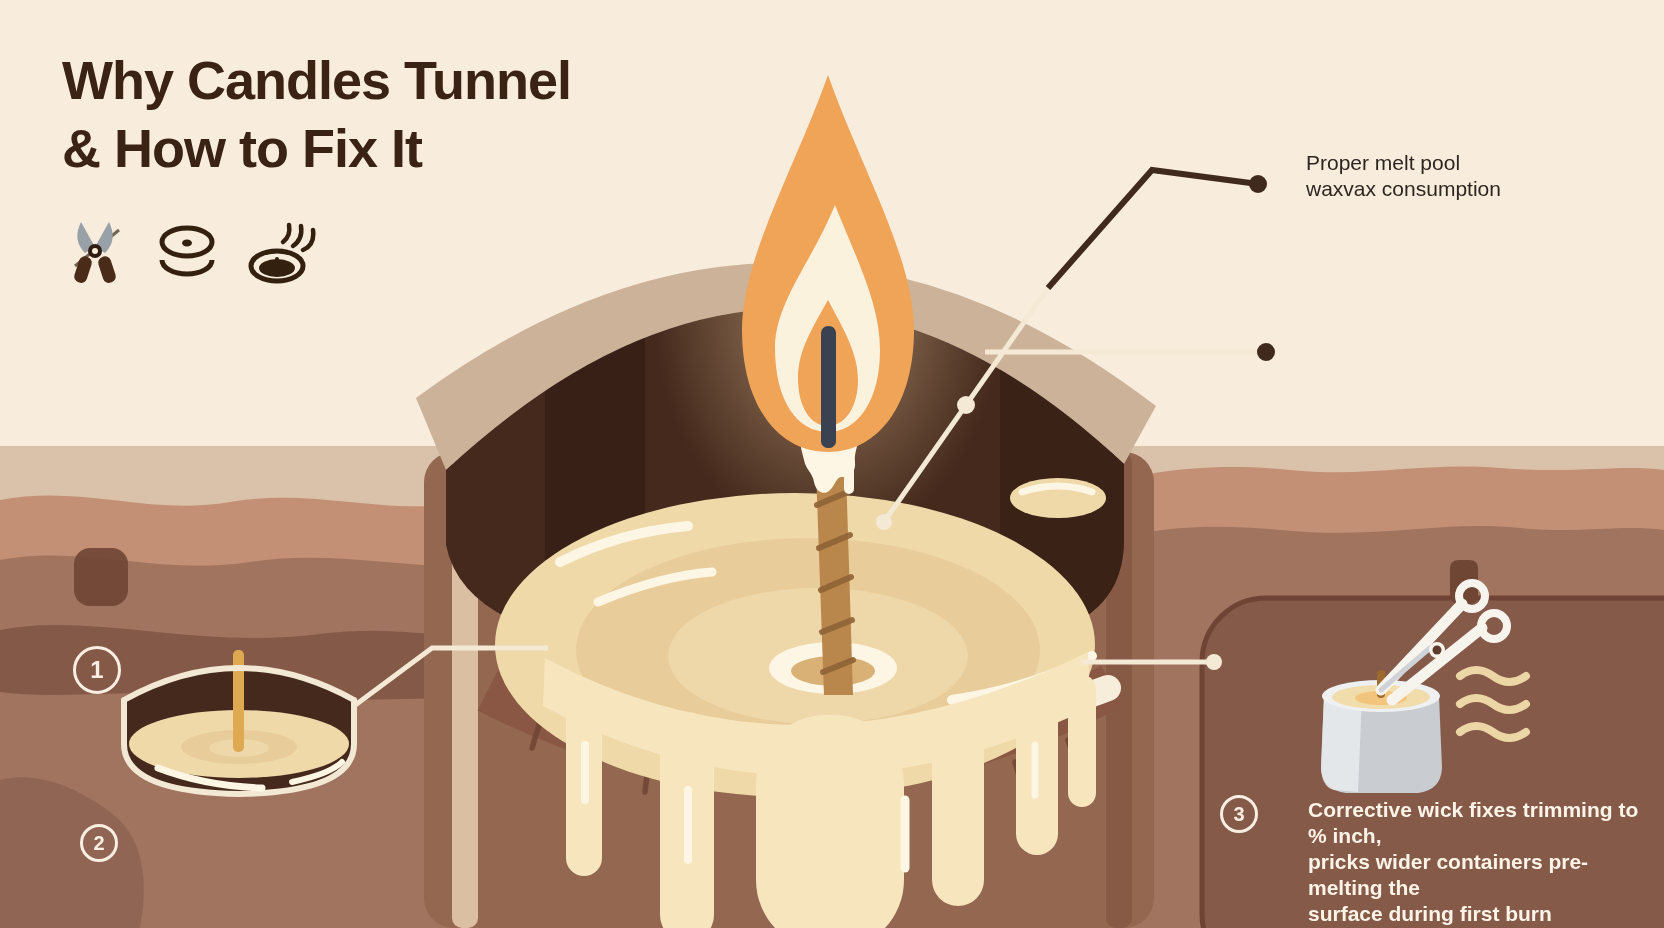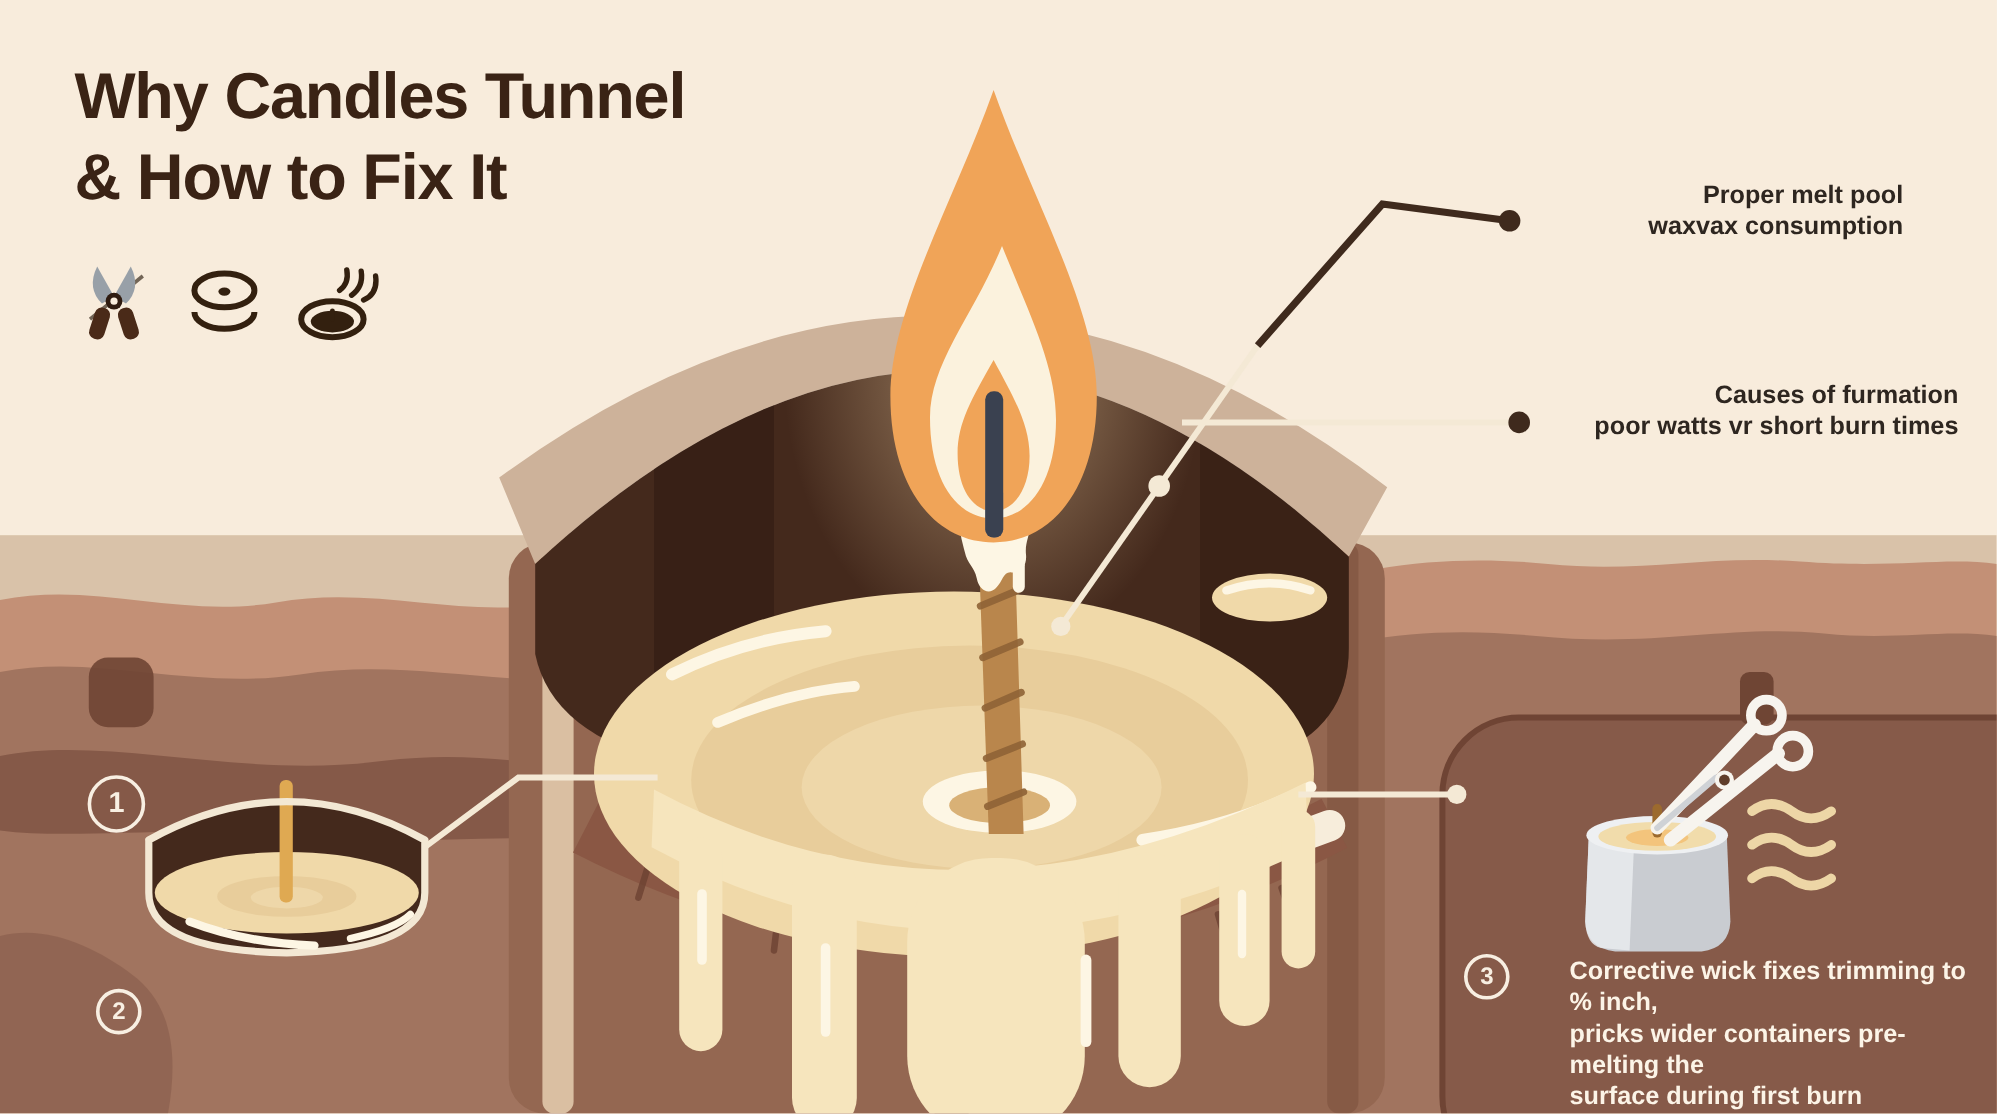--- a/index.html
+++ b/index.html
@@ -11,21 +11,21 @@
   .title {
     position:absolute; left:62px; top:46px; margin:0; width:660px;
     font-size:54px; line-height:1.26; font-weight:800; letter-spacing:-1px;
     color:var(--textDark); white-space:pre-line;
   }
   .icon-row { position:absolute; left:58px; top:210px; display:flex; gap:18px; align-items:flex-end; }
   .icon-row svg { display:block; }
   .callout {
     position:absolute; white-space:pre-line; font-size:21px; line-height:26px;
   }
-  .callout.dark { color:var(--textBody); font-weight:700;text-align:right; }
+  .callout.dark { color:var(--textBody); font-weight:400; }
   .callout.light { color:var(--textLight); font-weight:600; }
   .badge {
     position:absolute; border-radius:50%; border:3.5px solid var(--badge);
     color:var(--badge); display:flex; align-items:center; justify-content:center;
     font-weight:700; background:transparent;
   }
   .badge.b1 { left:73px; top:646px; width:42px; height:42px; font-size:24px; }
   .badge.b2 { left:80px; top:824px; width:32px; height:32px; font-size:20px; }
   .badge.b3 { left:1220px; top:795px; width:32px; height:32px; font-size:20px; }
   .co-melt   { left:1306px; top:150px; width:280px; }
@@ -208,22 +208,20 @@
       <g fill="none" stroke="#33200f" stroke-width="4.5" stroke-linecap="round">
         <path d="M40,32 q8,-6 6,-17"></path>
         <path d="M50,36 q10,-7 8,-20"></path>
         <path d="M60,40 q12,-5 10,-20"></path>
       </g>
     </svg>
   </div>
 
   <div class="callout dark co-melt">Proper melt pool
 waxvax consumption</div>
-  <div class="callout dark co-causes">Causes of furmation
-poor watts vr short burn times</div>
 
   <div class="badge b1">
     <span>1</span>
   </div>
   <div class="badge b2">
     <span>2</span>
   </div>
   <div class="badge b3">
     <span>3</span>
   </div>

